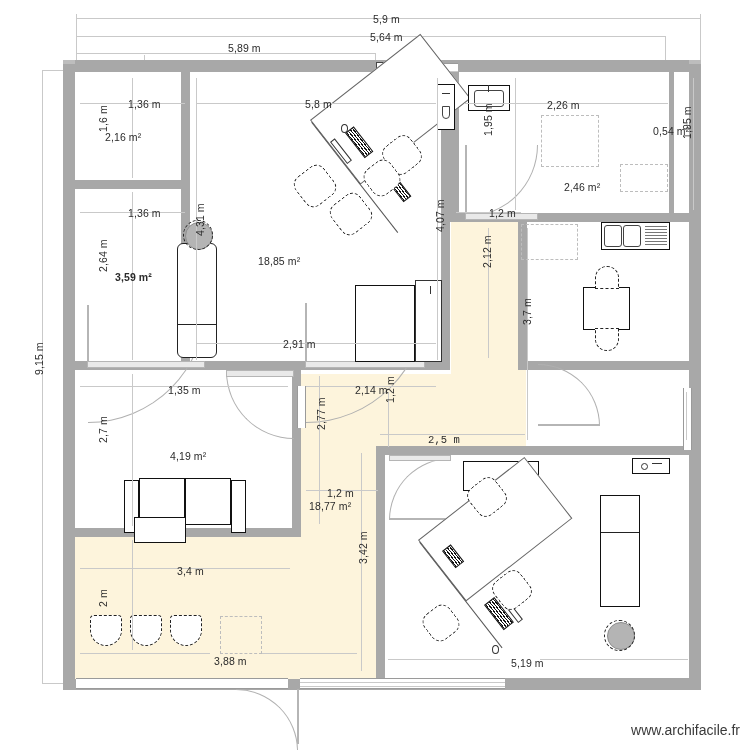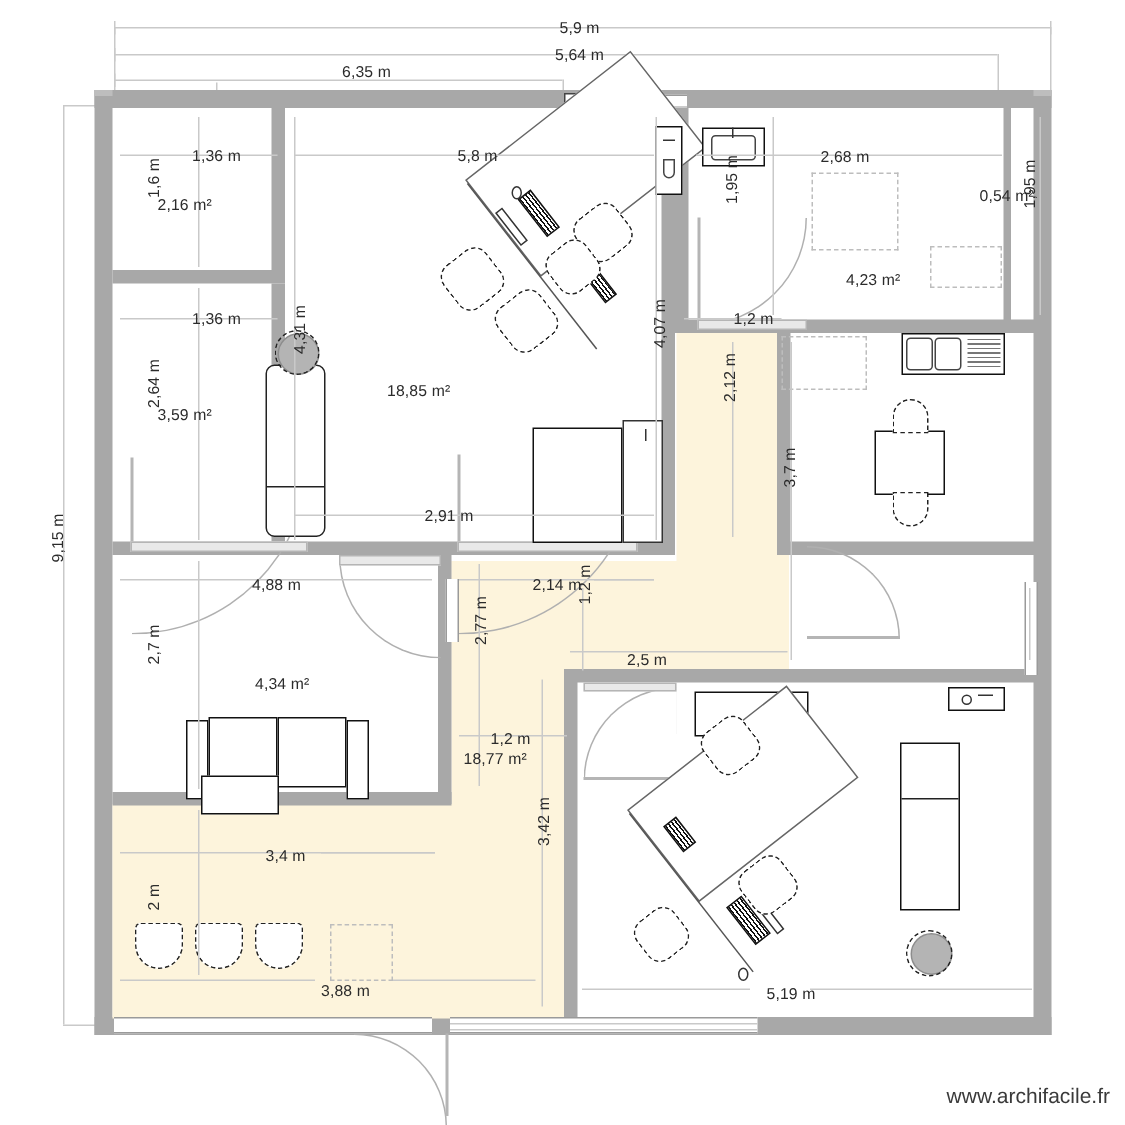--- a/index.html
+++ b/index.html
@@ -251,47 +251,47 @@
   <div class="dim-line dim-v" style="left:361px;top:453px;height:218px;"></div>
   <div class="dim-line dim-h" style="left:388px;top:659px;width:112px;"></div>
   <div class="dim-line dim-h" style="left:540px;top:659px;width:148px;"></div>
   <div class="dim-line dim-h" style="left:262px;top:653px;width:95px;"></div>
   <div class="dim-line dim-h" style="left:214px;top:568px;width:76px;"></div>
   <div class="dim-line dim-h" style="left:396px;top:386px;width:40px;"></div>
 
   <div id="labels-layer">
       <div class="lbl" style="left: 373px; top: 13px;">5,9 m</div>
       <div class="lbl" style="left: 370px; top: 31px;">5,64 m</div>
-      <div class="lbl" style="left: 228px; top: 42px;">6,35 m</div>
+      <div class="lbl" style="left: 228px; top: 42px;">5,89 m</div>
       <div class="lbl vert" style="left: 33px; top: 375px; transform: rotate(-90deg); transform-origin: 0px 0px;">9,15 m</div>
       <div class="lbl" style="left: 128px; top: 98px;">1,36 m</div>
       <div class="lbl vert" style="left: 97px; top: 132px; transform: rotate(-90deg); transform-origin: 0px 0px;">1,6 m</div>
       <div class="lbl" style="left: 105px; top: 131px;">2,16 m²</div>
       <div class="lbl" style="left: 128px; top: 207px;">1,36 m</div>
       <div class="lbl vert" style="left: 97px; top: 272px; transform: rotate(-90deg); transform-origin: 0px 0px;">2,64 m</div>
-      <div class="lbl" style="left: 105px; top: 271px;">3,59 m²</div>
+      <div class="lbl" style="left: 115px; top: 271px; font-weight: bold;">3,59 m²</div>
       <div class="lbl" style="left: 305px; top: 98px;">5,8 m</div>
       <div class="lbl vert" style="left: 194px; top: 236px; transform: rotate(-90deg); transform-origin: 0px 0px;">4,31 m</div>
       <div class="lbl" style="left: 258px; top: 255px;">18,85 m²</div>
       <div class="lbl vert" style="left: 434px; top: 232px; transform: rotate(-90deg); transform-origin: 0px 0px;">4,07 m</div>
       <div class="lbl" style="left: 283px; top: 338px;">2,91 m</div>
-      <div class="lbl" style="left: 547px; top: 99px;">2,68 m</div>
+      <div class="lbl" style="left: 547px; top: 99px;">2,26 m</div>
       <div class="lbl vert" style="left: 482px; top: 136px; transform: rotate(-90deg); transform-origin: 0px 0px;">1,95 m</div>
-      <div class="lbl" style="left: 564px; top: 181px;">4,23 m²</div>
+      <div class="lbl" style="left: 564px; top: 181px;">2,46 m²</div>
       <div class="lbl" style="left: 653px; top: 125px;">0,54 m²</div>
       <div class="lbl vert" style="left: 681px; top: 139px; transform: rotate(-90deg); transform-origin: 0px 0px;">1,95 m</div>
       <div class="lbl" style="left: 489px; top: 207px;">1,2 m</div>
       <div class="lbl vert" style="left: 481px; top: 268px; transform: rotate(-90deg); transform-origin: 0px 0px;">2,12 m</div>
       <div class="lbl vert" style="left: 521px; top: 325px; transform: rotate(-90deg); transform-origin: 0px 0px;">3,7 m</div>
-      <div class="lbl" style="left: 168px; top: 384px;">4,88 m</div>
+      <div class="lbl" style="left: 168px; top: 384px;">1,35 m</div>
       <div class="lbl" style="left: 355px; top: 384px;">2,14 m</div>
       <div class="lbl vert" style="left: 384px; top: 403px; transform: rotate(-90deg); transform-origin: 0px 0px;">1,2 m</div>
-      <div class="lbl" style="left: 418px; top: 434px;">2,5 m</div>
+      <div class="lbl" style="left: 428px; top: 434px; font-family: Liberation Mono, monospace;">2,5 m</div>
       <div class="lbl vert" style="left: 97px; top: 443px; transform: rotate(-90deg); transform-origin: 0px 0px;">2,7 m</div>
-      <div class="lbl" style="left: 170px; top: 450px;">4,34 m²</div>
+      <div class="lbl" style="left: 170px; top: 450px;">4,19 m²</div>
       <div class="lbl vert" style="left: 315px; top: 430px; transform: rotate(-90deg); transform-origin: 0px 0px;">2,77 m</div>
       <div class="lbl" style="left: 327px; top: 487px;">1,2 m</div>
       <div class="lbl" style="left: 309px; top: 500px;">18,77 m²</div>
       <div class="lbl vert" style="left: 357px; top: 564px; transform: rotate(-90deg); transform-origin: 0px 0px;">3,42 m</div>
       <div class="lbl" style="left: 177px; top: 565px;">3,4 m</div>
       <div class="lbl vert" style="left: 97px; top: 607px; transform: rotate(-90deg); transform-origin: 0px 0px;">2 m</div>
       <div class="lbl" style="left: 214px; top: 655px;">3,88 m</div>
       <div class="lbl" style="left: 511px; top: 657px;">5,19 m</div>
     </div>
 

